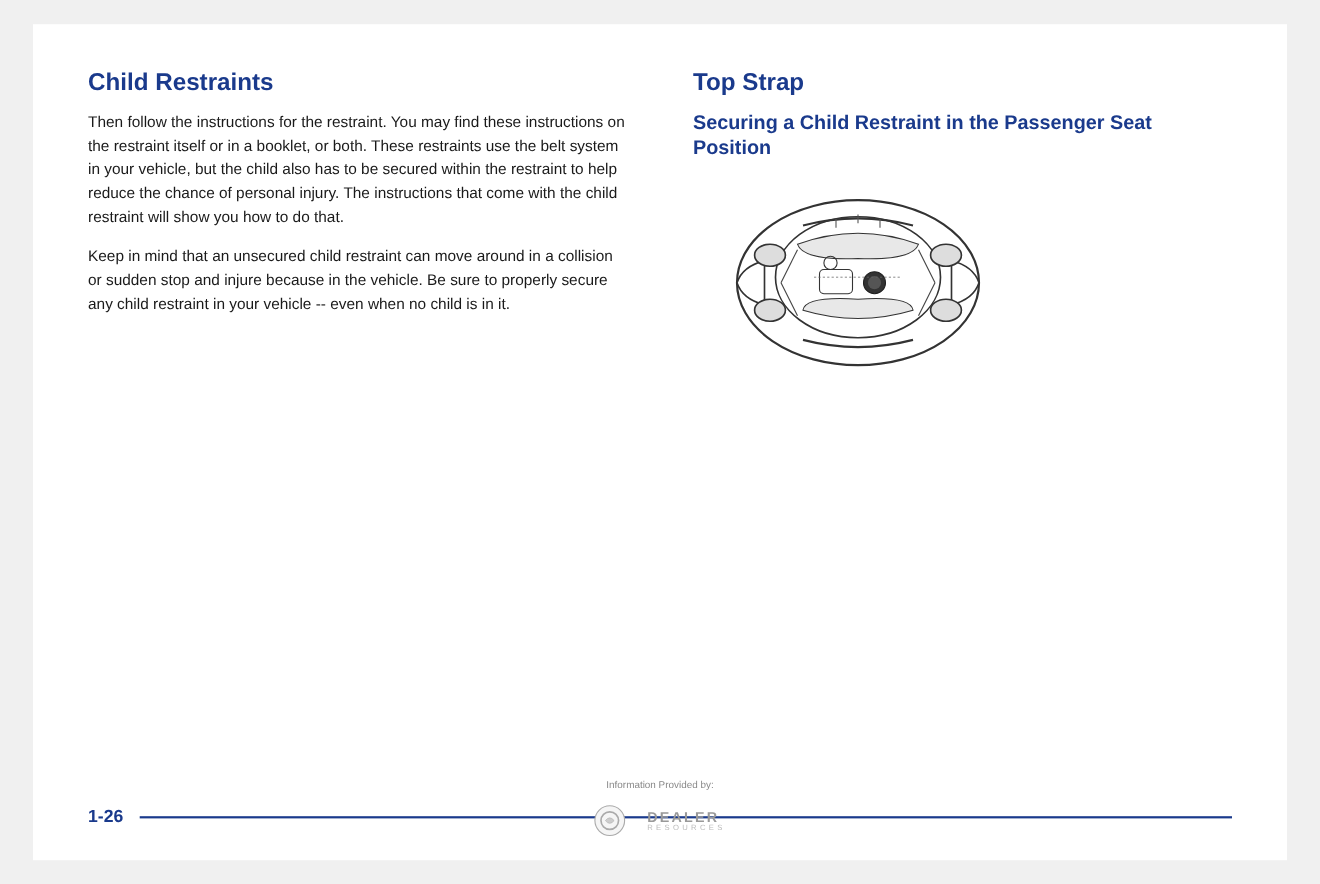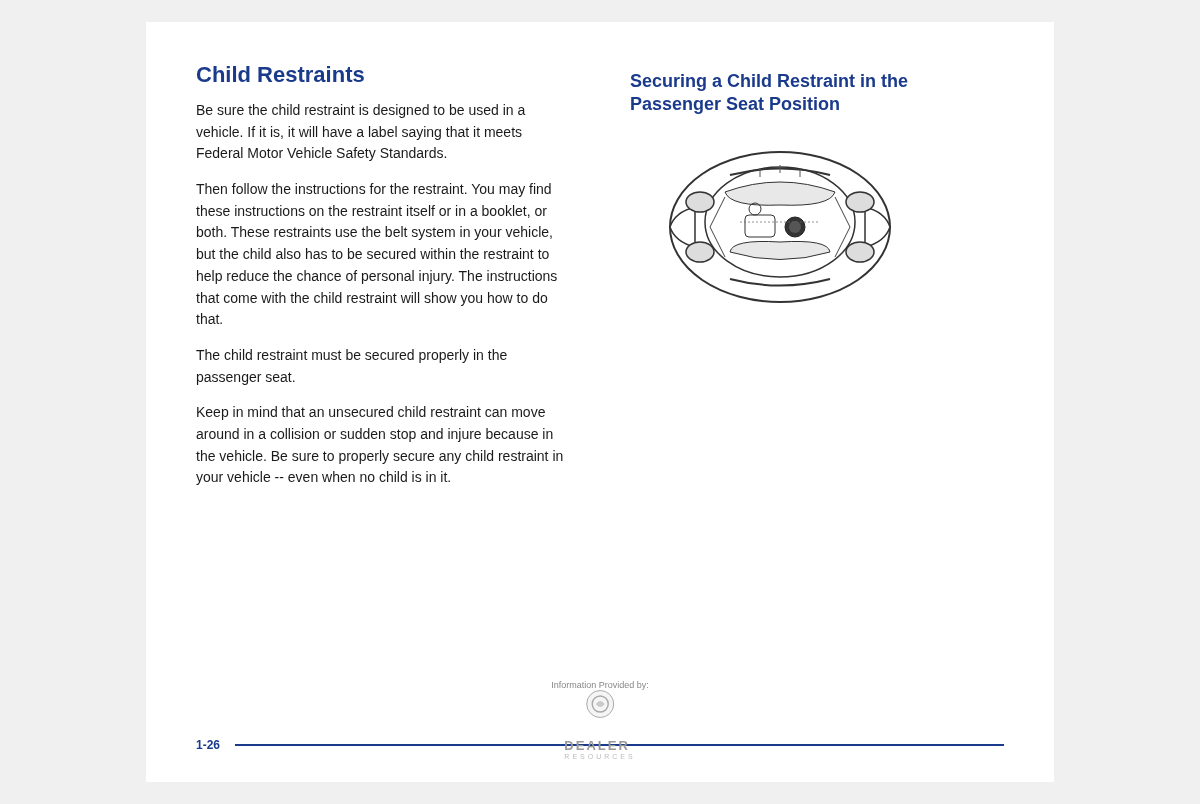--- a/index.html
+++ b/index.html
@@ -6,21 +6,21 @@
     body {
       width: 1200px;
       height: 804px;
       background: #f0f0f0;
       display: flex;
       align-items: center;
       justify-content: center;
       font-family: Times New Roman, serif;
     }
     .page {
-      width: 908px;
+      width: 1140px;
       height: 760px;
       background: #ffffff;
       position: relative;
       padding: 40px 50px 30px 50px;
       display: flex;
       flex-direction: column;
     }
     .content-area {
       display: flex;
       flex-direction: row;
@@ -64,21 +64,21 @@
     }
     .footer {
       display: flex;
       align-items: center;
       margin-top: auto;
       padding-top: 10px;
       position: relative;
     }
     .page-number {
       color: #1a3a8c;
-      font-size: 12px;
+      font-size: 16px;
       font-weight: bold;
       font-family: Arial, sans-serif;
       margin-right: 15px;
       white-space: nowrap;
     }
     .footer-line {
       flex: 1;
       height: 2px;
       background: #1a3a8c;
     }
@@ -88,27 +88,26 @@
       transform: translateX(-50%);
       display: flex;
       flex-direction: column;
       align-items: center;
       bottom: -8px;
     }
     .info-text {
       font-size: 9px;
       color: #888;
       font-family: Arial, sans-serif;
-      margin-bottom: 0;
+      margin-bottom: 14px;
     }
     .dealer-logo {
       display: flex;
       align-items: center;
       gap: 20px;
-      flex-direction: column;
     }
     .dealer-circle {
       width: 28px;
       height: 28px;
       border-radius: 50%;
       border: 1.5px solid #aaa;
       background: #f5f5f5;
       display: flex;
       align-items: center;
       justify-content: center;
@@ -132,27 +131,26 @@
     }
   </style>
 </head>
 <body>
 
 <div class="page">
   <div class="content-area">
 
     <div class="left-column">
       <h2 class="section-title">Child Restraints</h2>
-      <p class="body-text">Be sure the child restraint is designed to be used in a vehicle. If it is, it will have a label saying that it meets Federal Motor Vehicle Safety Standards.</p>
       <p class="body-text">Then follow the instructions for the restraint. You may find these instructions on the restraint itself or in a booklet, or both. These restraints use the belt system in your vehicle, but the child also has to be secured within the restraint to help reduce the chance of personal injury. The instructions that come with the child restraint will show you how to do that.</p>
-      <p class="body-text">The child restraint must be secured properly in the passenger seat.</p>
       <p class="body-text">Keep in mind that an unsecured child restraint can move around in a collision or sudden stop and injure because in the vehicle. Be sure to properly secure any child restraint in your vehicle -- even when no child is in it.</p>
     </div>
 
     <div class="right-column">
+      <h2 class="section-title">Top Strap</h2>
       <h2 class="sub-section-title">Securing a Child Restraint in the Passenger Seat Position</h2>
 
       <div>
         <svg class="car-diagram" viewBox="0 0 300 200" xmlns="http://www.w3.org/2000/svg">
 
           <ellipse cx="150" cy="100" rx="110" ry="75" fill="white" stroke="#333" stroke-width="2"></ellipse>
 
           <ellipse cx="150" cy="95" rx="75" ry="55" fill="white" stroke="#333" stroke-width="1.5"></ellipse>
 
           <path d="M95 65 Q150 45 205 65 Q200 80 150 78 Q100 80 95 65Z" fill="#e8e8e8" stroke="#333" stroke-width="1"></path>

